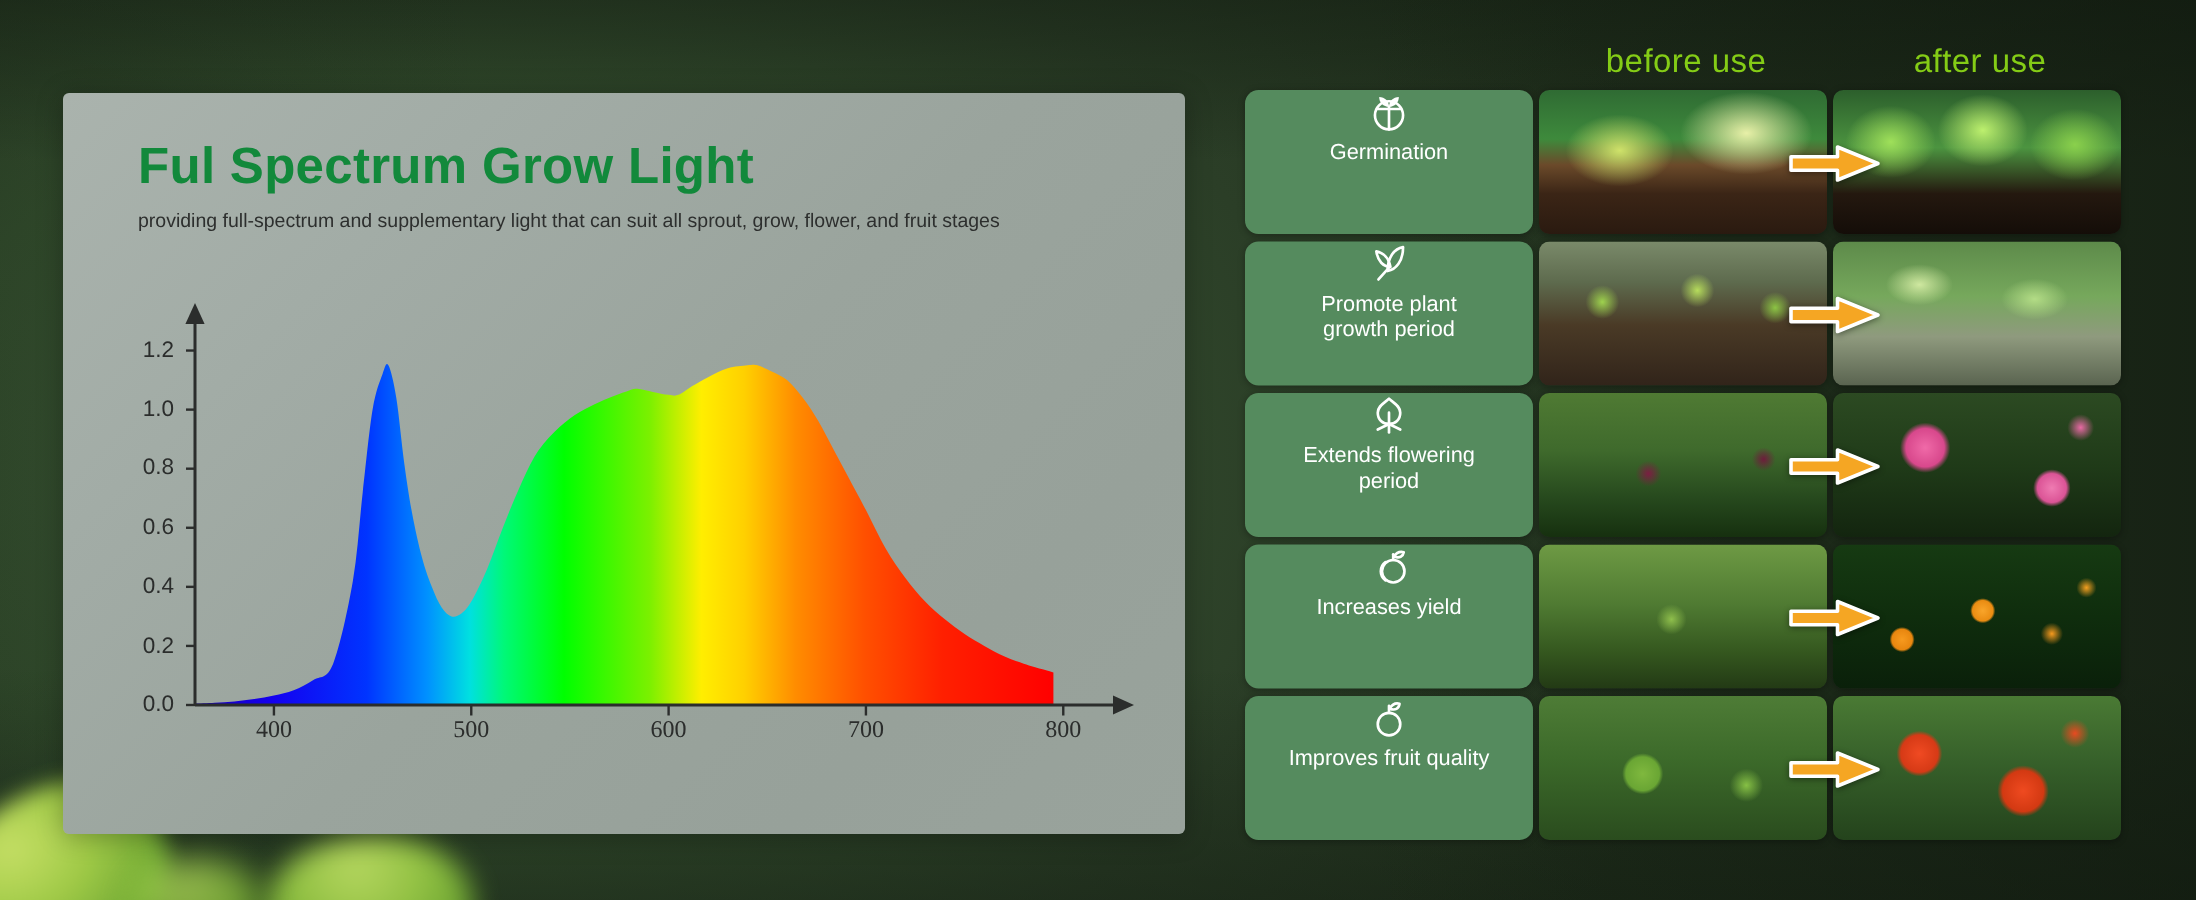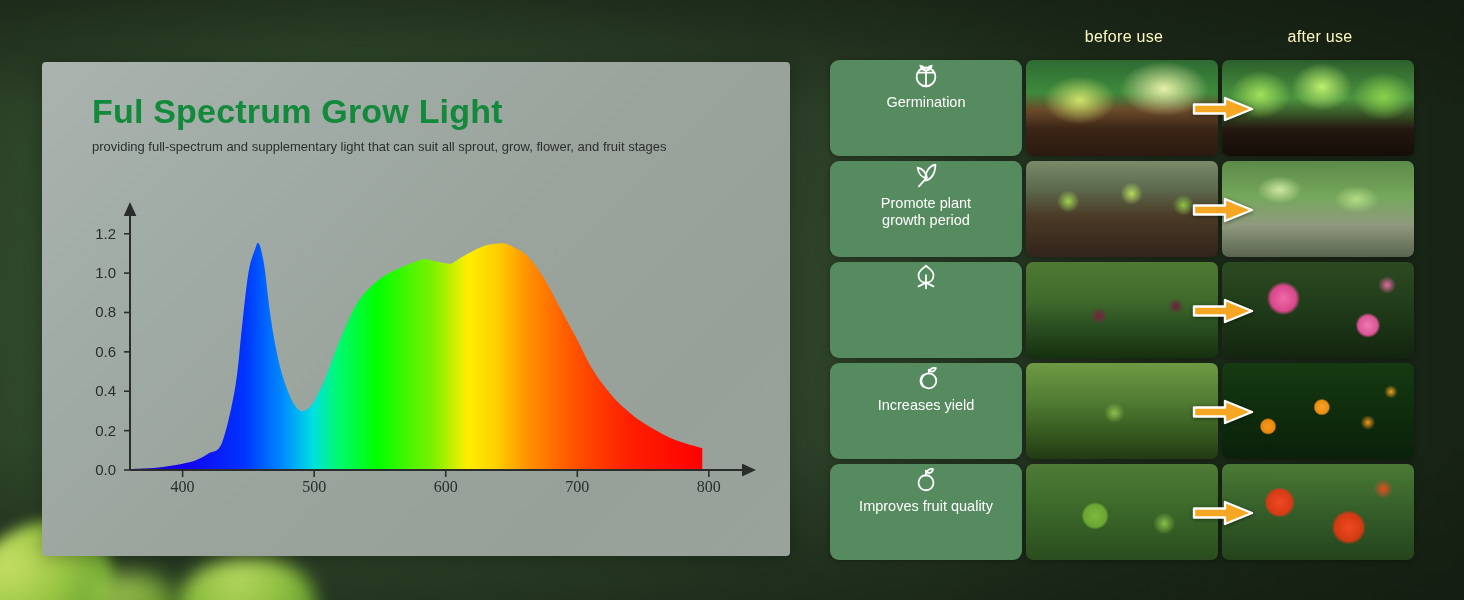--- a/index.html
+++ b/index.html
@@ -70,21 +70,21 @@
     position: absolute; font-size: 15px; color: #2b2d2c;
     text-align: right; width: 42px;
   }
   .xtick-label {
     position: absolute; font-size: 16px; color: #2b2d2c;
     text-align: center; width: 60px; top: 278px; font-family: Liberation Serif, serif;
   }
 
   
   .col-header {
-    position: absolute; top: 28px; font-size: 16px; color: #fef9c3;
+    position: absolute; top: 28px; font-size: 22px; color: #84cc16;
     text-align: center; letter-spacing: .3px;
   }
   #header-before { left: 1026px; width: 196px; }
   #header-after  { left: 1222px; width: 196px; }
 
   
   #feature-grid { position: absolute; left: 830px; top: 60px; width: 592px; height: 502px; }
   .feature-row { position: absolute; left: 0; width: 592px; height: 96px; }
   .feature-card {
     position: absolute; left: 0; top: 0; width: 192px; height: 96px;
@@ -235,20 +235,22 @@
         </svg></div>
     </div>
     <div class="feature-row" style="top: 202px;">
       <div class="feature-card">
         <span class="feature-icon"><svg viewBox="0 0 32 32" fill="none" stroke="#fff" stroke-width="1.9" stroke-linecap="round" stroke-linejoin="round">
             <path d="M16 4c3 3 8 5 8 10 0 5-3.5 8-8 8s-8-3-8-8c0-5 5-7 8-10z"></path>
             <path d="M16 14v14"></path>
             <path d="M16 22l-8 4"></path>
             <path d="M16 22l8 4"></path>
           </svg></span>
+        <div class="feature-label">Extends flowering
+period</div>
       </div>
       <div class="photo photo-before">
         <div class="photo-inner" style="background: radial-gradient(12px at 38% 56%, rgb(123, 30, 66) 0%, rgba(123, 30, 66, 0) 72%), radial-gradient(11px at 78% 46%, rgb(110, 28, 60) 0%, rgba(110, 28, 60, 0) 72%), linear-gradient(rgb(79, 122, 51) 0%, rgb(63, 106, 44) 40%, rgb(39, 74, 30) 72%, rgb(22, 48, 15) 100%);"></div>
       </div>
       <div class="photo photo-after">
         <div class="photo-inner" style="background: radial-gradient(22px at 32% 38%, rgb(240, 106, 168) 0%, rgb(216, 72, 140) 58%, rgba(216, 72, 140, 0) 76%), radial-gradient(16px at 76% 66%, rgb(239, 123, 178) 0%, rgb(219, 84, 150) 60%, rgba(219, 84, 150, 0) 78%), radial-gradient(12px at 86% 24%, rgb(232, 106, 164) 0%, rgba(232, 106, 164, 0) 74%), linear-gradient(rgb(44, 74, 34) 0%, rgb(31, 58, 24) 52%, rgb(19, 37, 15) 100%);"></div>
       </div>
       <div class="arrow"><svg viewBox="0 0 62 26" width="62" height="26">
           <path d="M2 8.5 H33 V2 L60 13 L33 24 V17.5 H2 Z" fill="#f5a623" stroke="#ffffff" stroke-width="2.4" stroke-linejoin="round"></path>
         </svg></div>

